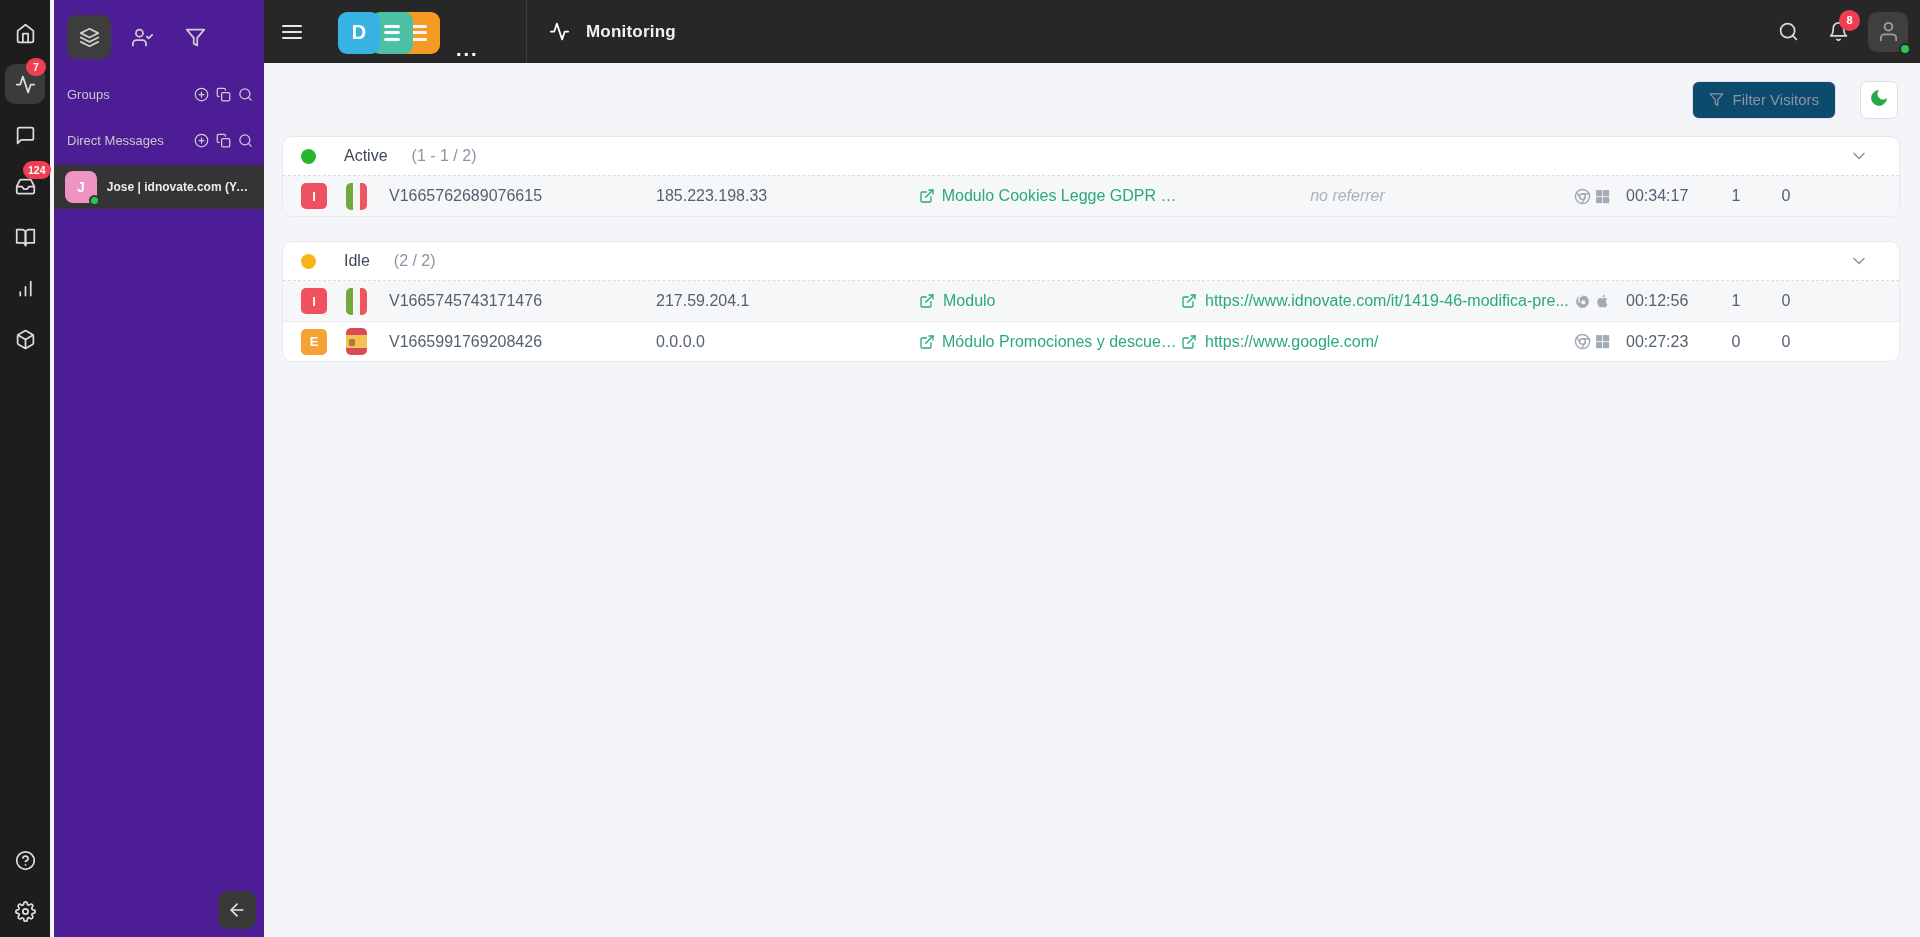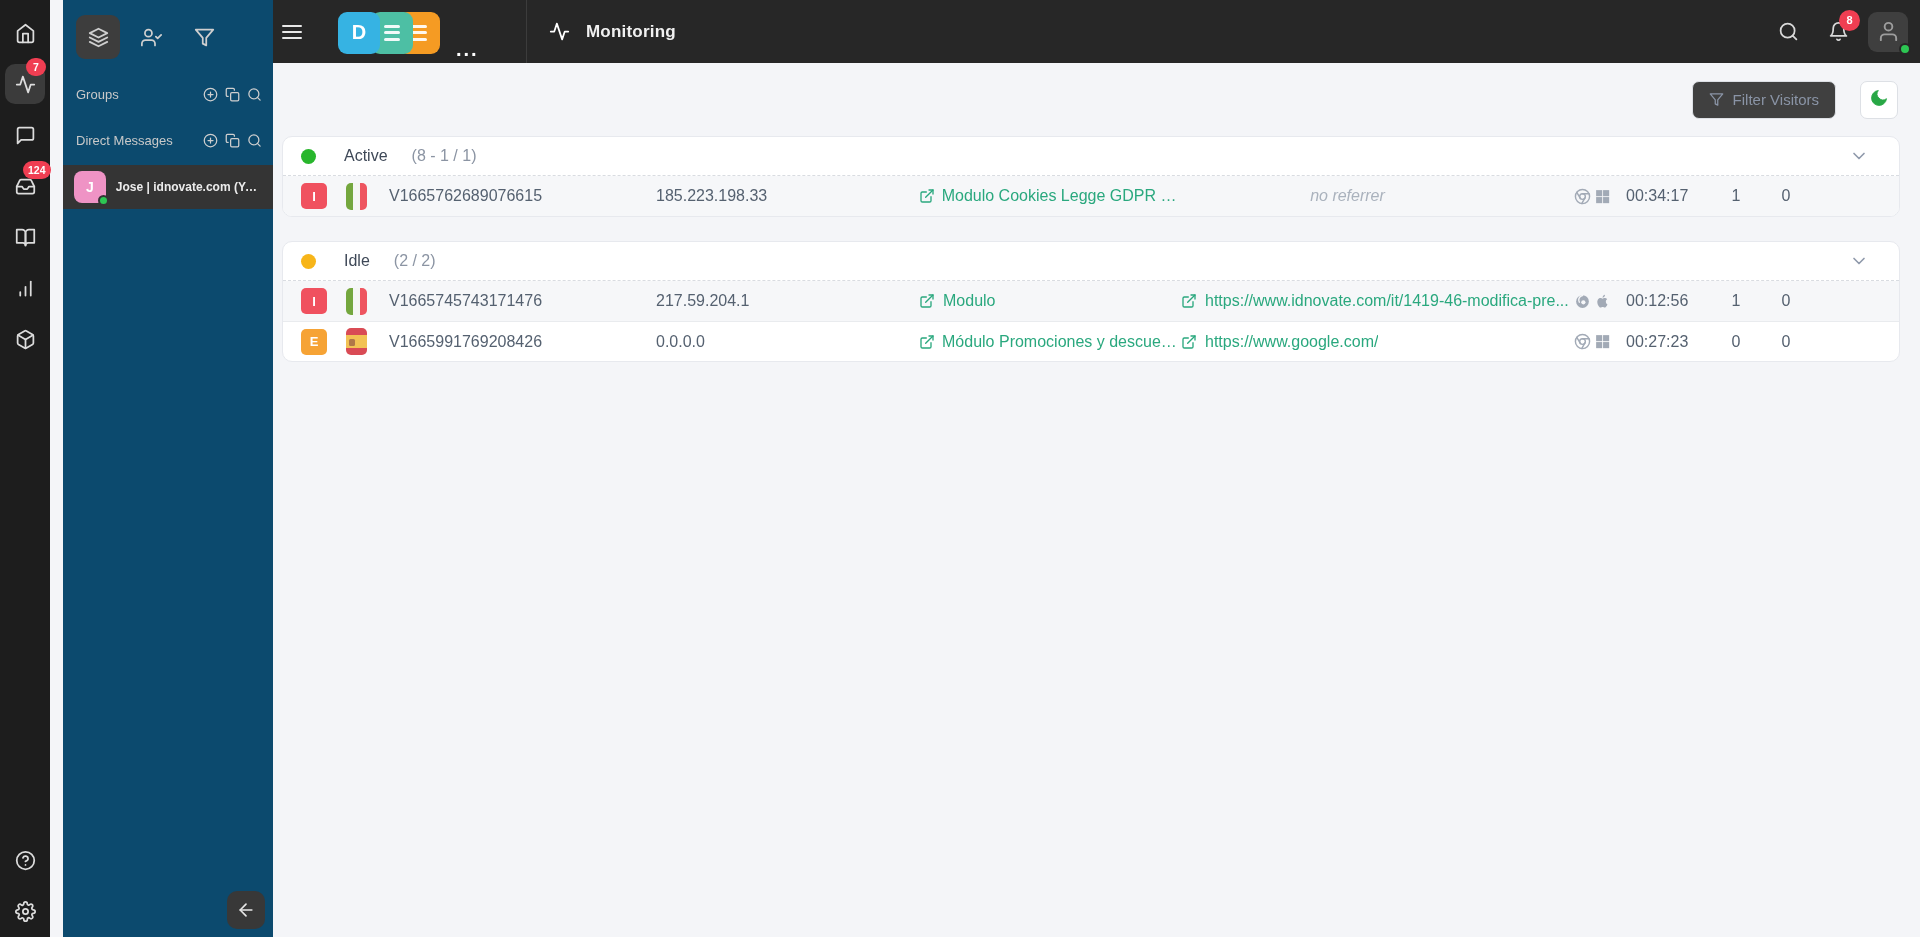--- a/index.html
+++ b/index.html
@@ -16,22 +16,22 @@
     display:flex; align-items:center; justify-content:center; color:#dcdcdc; cursor:pointer; }
   .rail-item.selected { background:#3b3b3b; }
   .rail-item svg { width:21px; height:21px; }
   .rail-spacer { margin-top:auto; }
   .notif-badge { position:absolute; top:-5px; left:18px; min-width:20px; height:18px;
     padding:0 5px; background:#f03e52; color:#fff; font-size:10.5px; font-weight:bold;
     border-radius:9px; display:flex; align-items:center; justify-content:center; z-index:2; }
   .notif-badge.small { left:21px; top:-6px; }
 
   
-  .panel { position:absolute; left:63px; top:0; width:210px; height:937px;
-    background:#0c4a6e; z-index:25; }
+  .panel { position:absolute; left:54px; top:0; width:210px; height:937px;
+    background:#4c1d95; z-index:25; }
   .panel-tools { display:flex; gap:9px; padding:15px 0 0 13px; }
   .tool-btn { width:44px; height:44px; border-radius:9px; display:flex;
     align-items:center; justify-content:center; color:#cfcfcf; cursor:pointer; background:transparent; border:none; }
   .tool-btn.selected { background:#3d3d3d; }
   .tool-btn svg { width:21px; height:21px; }
   .panel-section { display:flex; align-items:center; padding:0 10px 0 13px; margin-top:24px; height:22px; }
   .panel-section .sec-label { color:#c9c9c9; font-size:13px; flex:1; }
   .sec-icons { display:flex; gap:4px; color:#cfcfcf; }
   .sec-icons .sic { width:18px; height:18px; cursor:pointer; display:flex; align-items:center; justify-content:center; }
   .sec-icons svg { width:15px; height:15px; }
@@ -79,21 +79,21 @@
     color:#9d9d9d; display:flex; align-items:center; justify-content:center; cursor:pointer; }
   .tb-avatar svg { width:23px; height:23px; }
   .tb-avatar .dm-presence { right:-3px; bottom:-3px; border-color:#272727; width:12px; height:12px; }
 
   
   .content { position:absolute; left:260px; top:63px; right:0; bottom:0;
     background:#f4f5f8; overflow:hidden; }
   .toolbar { height:73px; display:flex; align-items:center; justify-content:flex-end;
     gap:24px; padding-right:22px; }
   .filter-btn { height:38px; display:flex; align-items:center; gap:9px; padding:0 16px;
-    background:#404040; border:1px solid #dde0e5; border-radius:7px; color:#8a94a6;
+    background:#0c4a6e; border:1px solid #dde0e5; border-radius:7px; color:#8a94a6;
     font-size:15px; font-family:inherit; cursor:pointer;text-align:right; }
   .filter-btn svg { width:15px; height:15px; }
   .moon-btn { width:38px; height:38px; background:#fff; border:1px solid #dde0e5;
     border-radius:7px; display:flex; align-items:center; justify-content:center; cursor:pointer; }
   .moon-btn svg { width:20px; height:20px; color:#28a745; fill:#28a745; stroke:#28a745; }
 
   .group-card { margin:0 20px 24px 22px; background:#fff; border:1px solid #e7e9ee;
     border-radius:10px; overflow:hidden; }
   .group-header { position:relative; height:39px; display:flex; align-items:center;
     padding-left:18px; border-bottom:1px dashed #d9dce1; cursor:pointer; }
@@ -413,21 +413,21 @@
       <span><svg viewBox="0 0 24 24">
             <path d="M21 12.79A9 9 0 1 1 11.21 3 7 7 0 0 0 21 12.79z"></path>
           </svg></span>
     </button>
   </div>
 
   <section class="group-card">
     <div class="group-header">
       <span class="status-dot dot-active"></span>
       <span class="group-name">Active</span>
-      <span class="group-count">(8 - 1 / 1)</span>
+      <span class="group-count">(1 - 1 / 2)</span>
       <span class="group-chevron">
           <svg class="fi" viewBox="0 0 24 24">
             <polyline points="6 9 12 15 18 9"></polyline>
           </svg>
         </span>
     </div>
     <div class="vrow shaded">
       <span class="cell c-badge">
           <span class="lang-badge lb-red">I</span>
         </span>

